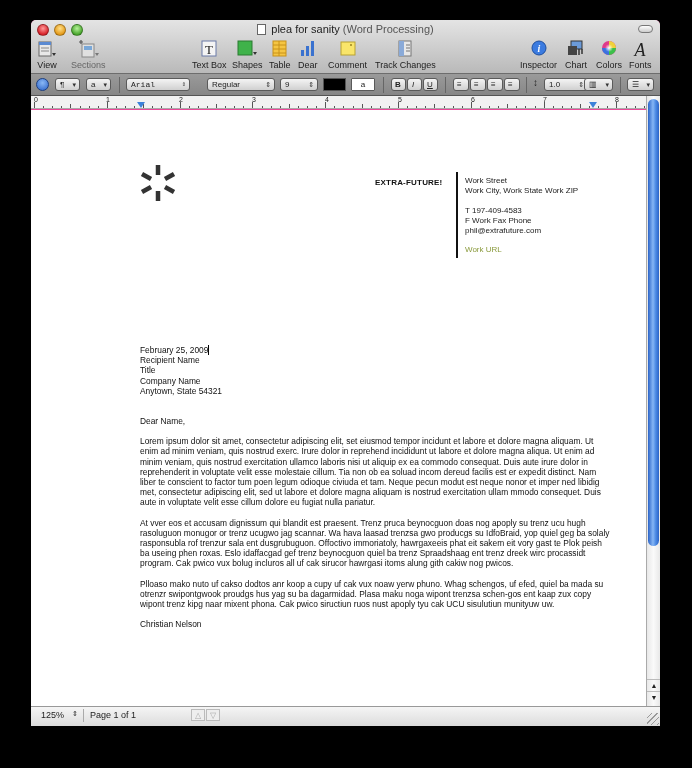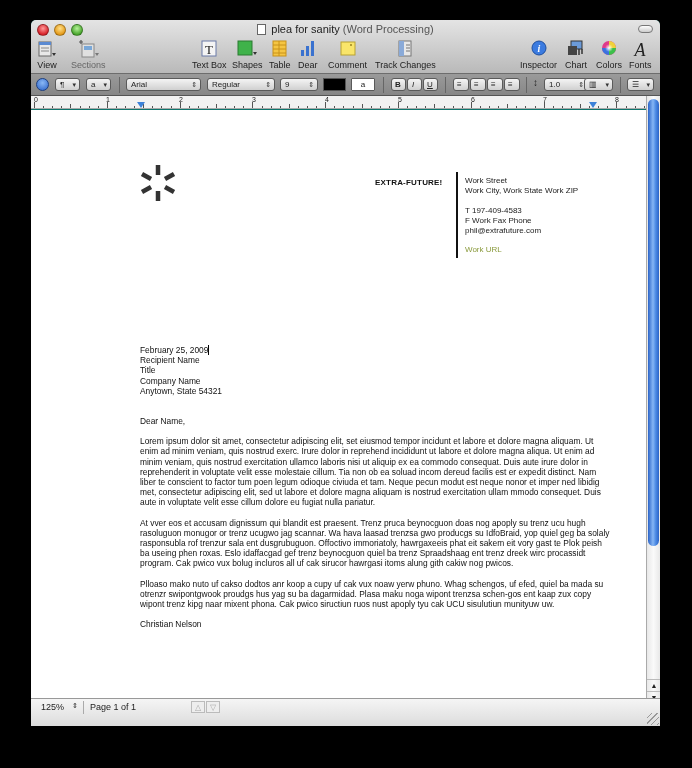--- a/index.html
+++ b/index.html
@@ -1,19 +1,19 @@
 <!DOCTYPE html>
 <html><head>
 <meta charset="utf-8">
 <style>
   * { box-sizing: border-box; margin: 0; padding: 0; }
   html, body { width: 692px; height: 768px; background: #000; overflow: hidden; font-family: "Liberation Sans", sans-serif; }
   .window {
     position: absolute; left: 31px; top: 20px; width: 629px; height: 706px;
-    background: #0f766e; border-radius: 5px 5px 0 0; overflow: hidden;
+    background: #ec4899; border-radius: 5px 5px 0 0; overflow: hidden;
   }
   .titlebar {
     position: absolute; left: 0; top: 0; width: 100%; height: 54px;
     background: linear-gradient(#e4e4e4, #b9b9b9);
     border-bottom: 1px solid #6d6d6d;
   }
   .traffic { position: absolute; top: 4px; left: 6px; display: flex; gap: 5px; }
   .traffic span { width: 12px; height: 12px; border-radius: 50%; display: block; border: 1px solid rgba(0,0,0,0.3); }
   .tl-close { background: radial-gradient(circle at 50% 35%, #ff9a9a, #d8232a 70%); }
   .tl-min { background: radial-gradient(circle at 50% 35%, #ffe08a, #e59b1b 70%); }
@@ -45,21 +45,21 @@
     background: #f2f2f2; border-bottom: 1px solid #aaa;
   }
   .ruler .num { position: absolute; top: 0; font-size: 7px; color: #222; }
   .ruler .tick { position: absolute; bottom: 0; width: 1px; height: 3px; background: #555; }
   .ruler .marker { position: absolute; top: 6px; width: 0; height: 0; border-left: 4px solid transparent; border-right: 4px solid transparent; border-top: 6px solid #3d82d9; }
   .canvas { position: absolute; left: 0; top: 90px; width: 615px; height: 598px; background: #fff; overflow: hidden; }
   .vscroll { position: absolute; right: 0; top: 76px; width: 14px; height: 612px; background: linear-gradient(90deg, #e8e8e8, #fafafa, #e8e8e8); border-left: 1px solid #aaa; }
   .vthumb { position: absolute; left: 1px; top: 3px; width: 11px; height: 447px; border-radius: 6px;
             background: linear-gradient(90deg, #2a63c7, #86b6f5 45%, #4d8be4 70%, #2a63c7); }
   .varrow { position: absolute; left: 0; width: 14px; height: 12px; font-size: 7px; text-align: center; color: #222; line-height: 12px; border-top: 1px solid #bbb; }
-  .statusbar { position: absolute; left: 0; bottom: 0; width: 100%; height: 28px; background: linear-gradient(#f5f5f5, #dcdcdc); border-top: 1px solid #999; font-size: 9px; color: #222; margin-top: 48px; }
+  .statusbar { position: absolute; left: 0; bottom: 0; width: 100%; height: 20px; background: linear-gradient(#f5f5f5, #dcdcdc); border-top: 1px solid #999; font-size: 9px; color: #222; margin-top: 48px; }
   .statusbar .zoom { position: absolute; left: 10px; top: 3px; }
   .statusbar .zoomarr { position: absolute; left: 41px; top: 3px; font-size: 7px; }
   .statusbar .sep { position: absolute; top: 2px; width: 1px; height: 13px; background: #aaa; }
   .statusbar .page { position: absolute; left: 59px; top: 3px; }
   .statusbar .pgbtn { position: absolute; top: 2px; width: 14px; height: 12px; font-size: 8px; color: #aaa; text-align: center; line-height: 12px; border: 1px solid #bbb; background: #eee; }
   .resize { position: absolute; right: 1px; bottom: 1px; width: 12px; height: 12px;
             background: repeating-linear-gradient(135deg, transparent 0 3px, #999 3px 4px); }
 
   .page-doc { position: absolute; left: 109px; top: 0; width: 470px; font-size: 8.4px; color: #111; line-height: 10.2px; }
   .logo { position: absolute; left: 109px; top: 55px; width: 36px; height: 36px; }
@@ -212,21 +212,21 @@
       </span>
       <span class="lbl">Fonts</span>
     </div>
   </div>
 
   <div class="formatbar">
     <div style="position:absolute;left:5px;top:4px;width:13px;height:13px;border-radius:50%;background:radial-gradient(circle at 50% 35%,#8ab8f5,#2a62c8);border:1px solid #1c3f82;"></div>
     <div class="fctl" style="left:24px;width:25px;"><span>¶</span><span class="arr">▾</span></div>
     <div class="fctl" style="left:55px;width:25px;"><span>a</span><span class="arr">▾</span></div>
     <div class="fsep" style="left:88px;"></div>
-    <div class="fctl" style="left:95px;width:75px;"><span>Arial</span><span class="arr">⇕</span></div>
+    <div class="fctl" style="left:95px;width:64px;font-family:Liberation Mono, monospace;"><span>Arial</span><span class="arr">⇕</span></div>
     <div class="fctl" style="left:176px;width:68px;"><span>Regular</span><span class="arr">⇕</span></div>
     <div class="fctl" style="left:249px;width:38px;"><span>9</span><span class="arr">⇕</span></div>
     <div style="position:absolute;left:292px;top:4px;width:23px;height:13px;background:#000;border:1px solid #555;"></div>
     <div class="fctl" style="left:320px;width:24px;text-align:center;padding-left:0;border-radius:1px;background:#fff;"><span>a</span></div>
     <div class="fsep" style="left:352px;"></div>
     <div class="fctl" style="left:360px;width:15px;padding-left:3px;font-weight:bold;"><span>B</span></div>
     <div class="fctl" style="left:376px;width:15px;padding-left:4px;font-style:italic;"><span>I</span></div>
     <div class="fctl" style="left:392px;width:15px;padding-left:3px;text-decoration:underline;"><span>U</span></div>
     <div class="fsep" style="left:414px;"></div>
     <div class="fctl" style="left:422px;width:16px;padding-left:3px;"><span>≡</span></div>

